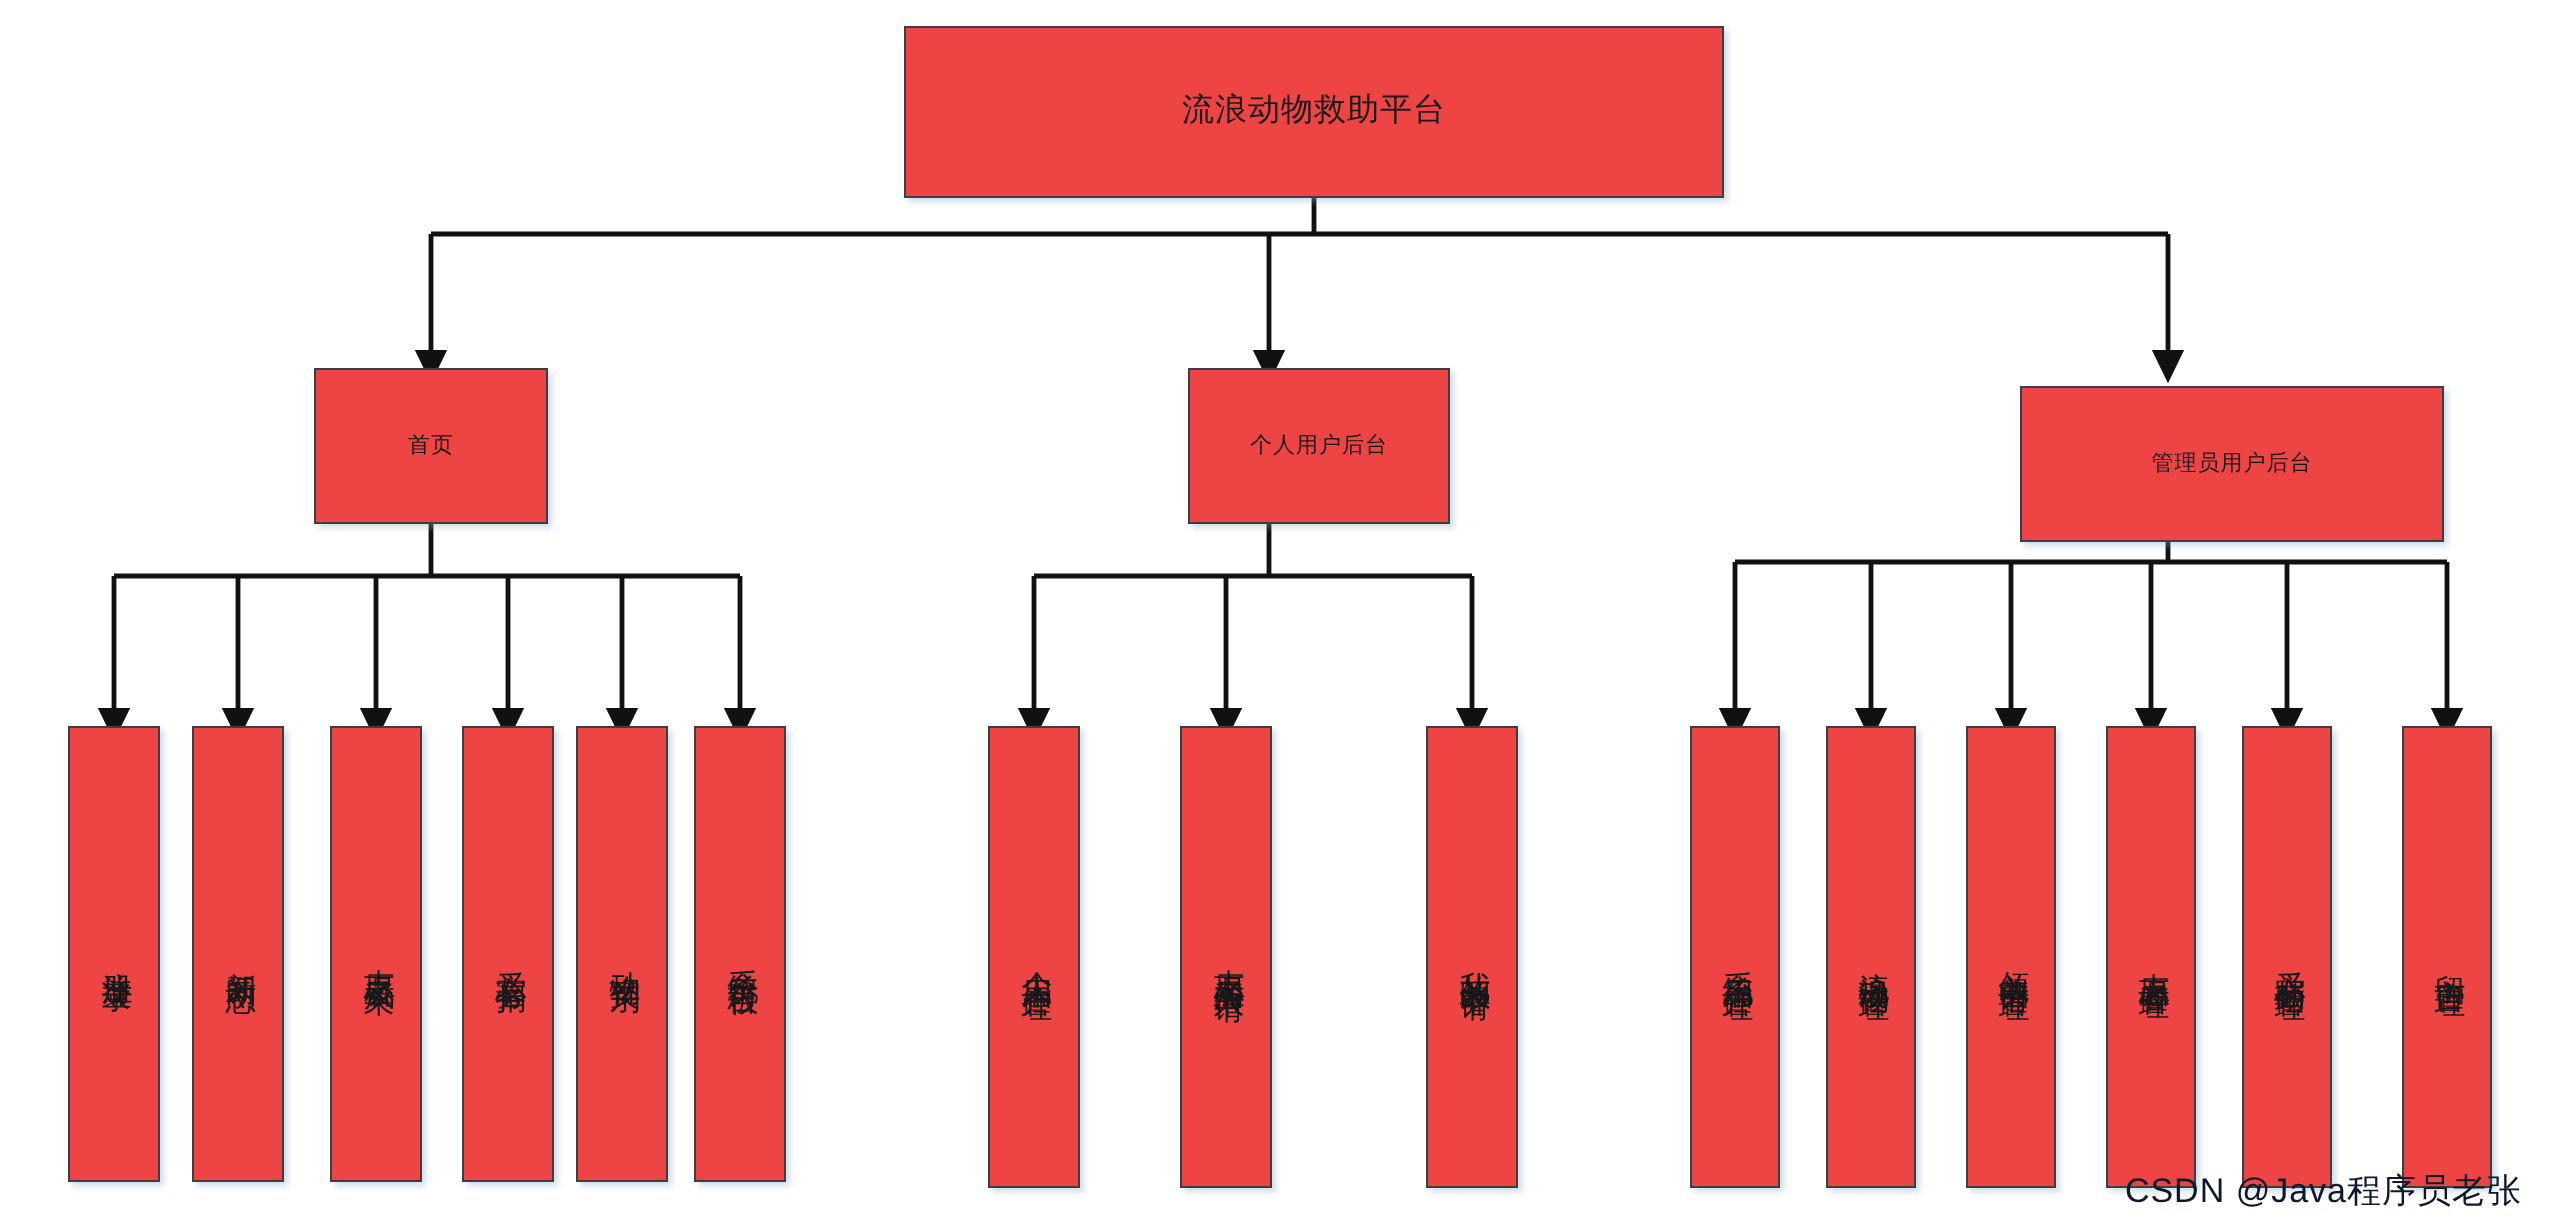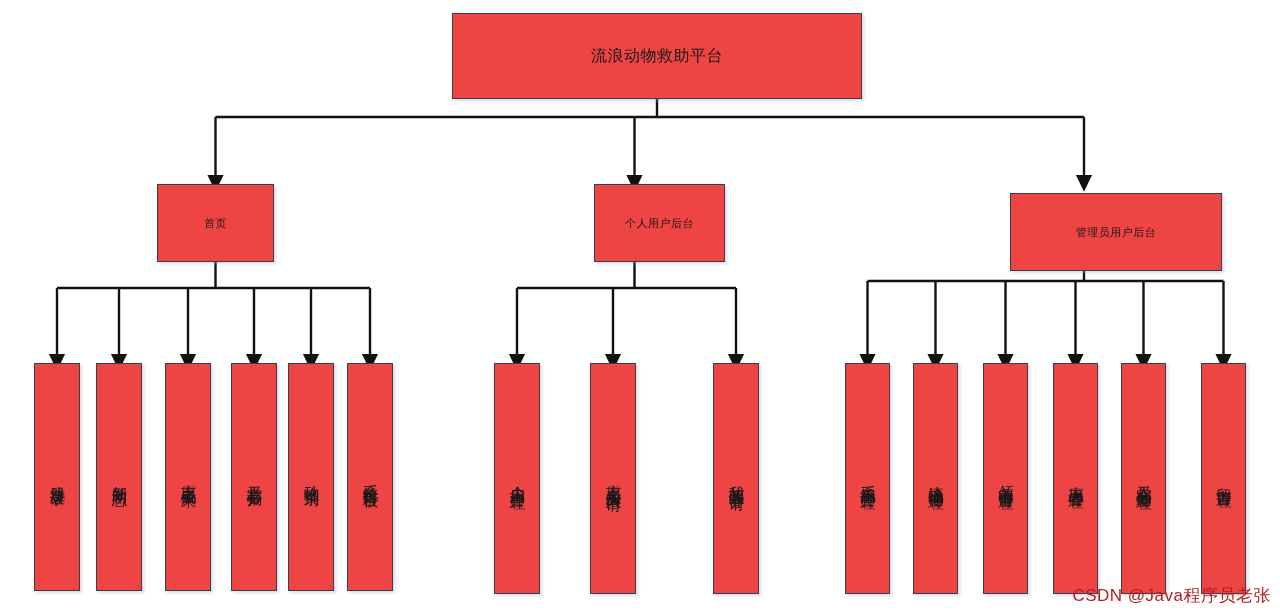--- a/index.html
+++ b/index.html
@@ -55,24 +55,24 @@
   }
   .node-leaf .node-label {
     font-size: 15.5px;
     writing-mode: vertical-rl;
     text-orientation: upright;
     line-height: 1.22;
     letter-spacing: 2px;
   }
   .watermark {
     position: absolute;
-    right: 9px;
+    right: 19px;
     bottom: 4px;
     font-size: 17px;
-    color: #b91c1c;
+    color: #0f172a;
     font-family: "Liberation Sans", "DejaVu Sans", sans-serif;
     letter-spacing: 0.5px;
     user-select: none;
     white-space: nowrap;
   }
 </style>
 </head>
 <body>
 
 <div id="diagram-root">

